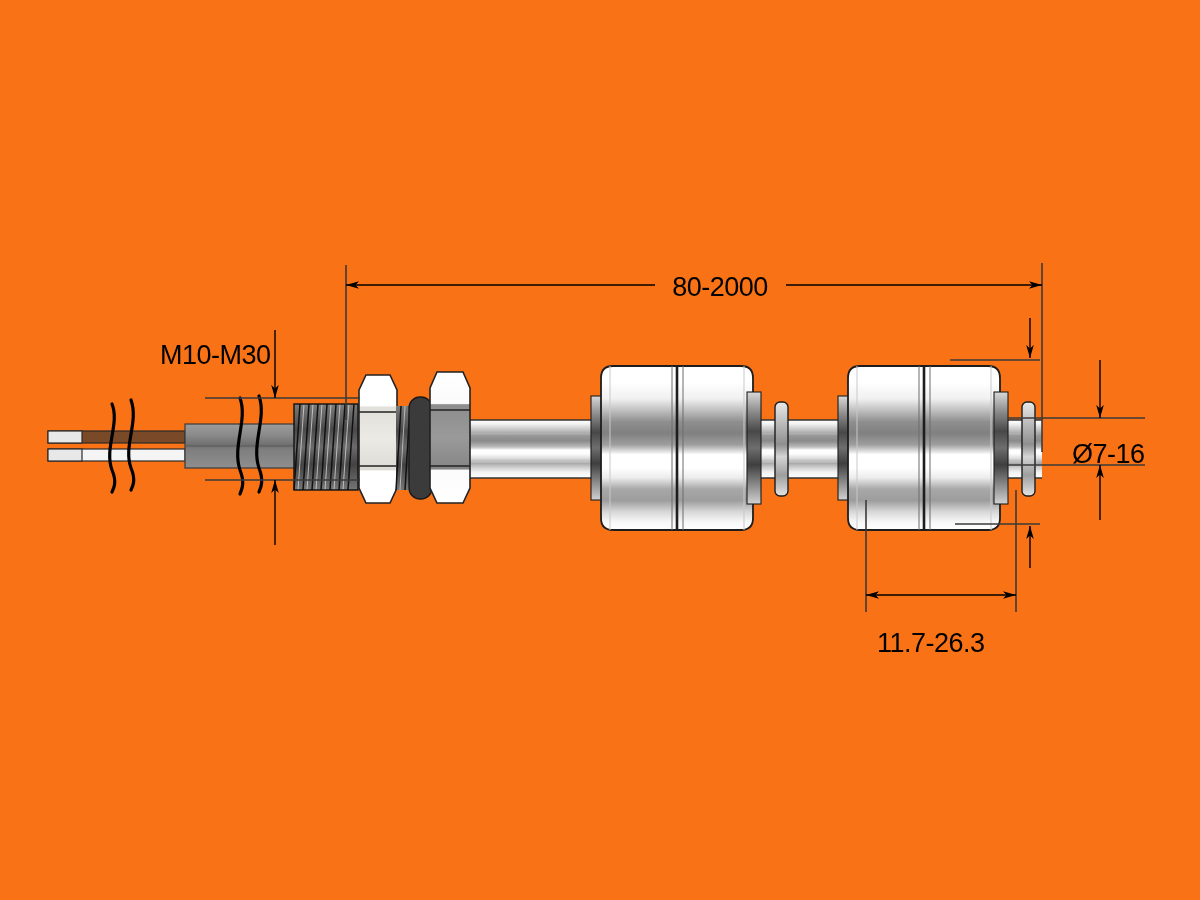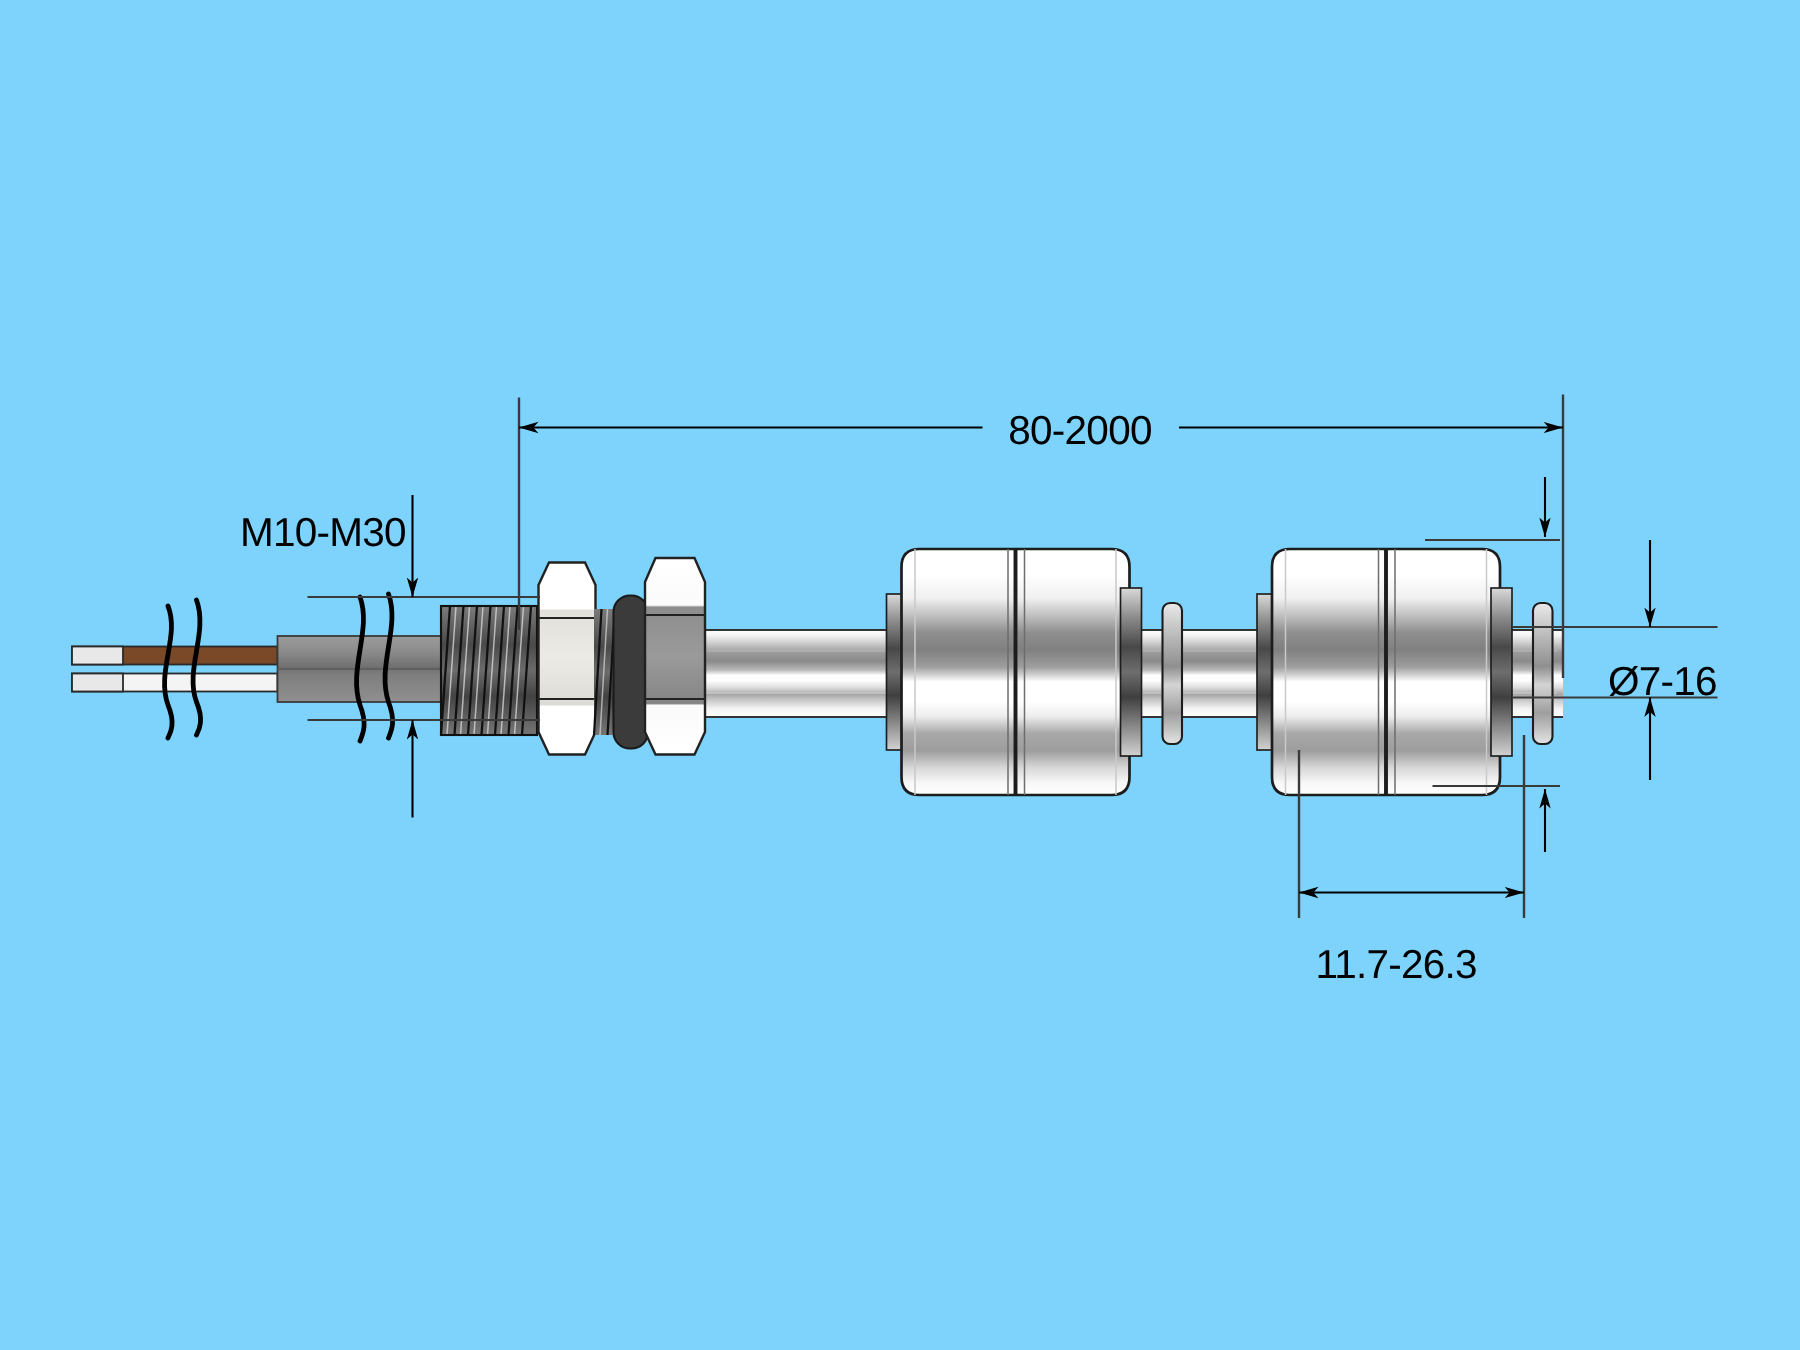--- a/index.html
+++ b/index.html
@@ -11,21 +11,21 @@
   body {
     width: 1200px;
     height: 900px;
     font-family: "Liberation Sans", sans-serif;
     overflow: hidden;
   }
   #drawing-root {
     position: relative;
     width: 1200px;
     height: 900px;
-    background: #7dd3fc;
+    background: #f97316;
   }
   svg.cad {
     position: absolute;
     left: 0;
     top: 0;
     width: 1200px;
     height: 900px;
     display: block;
   }
   .dim-text {

